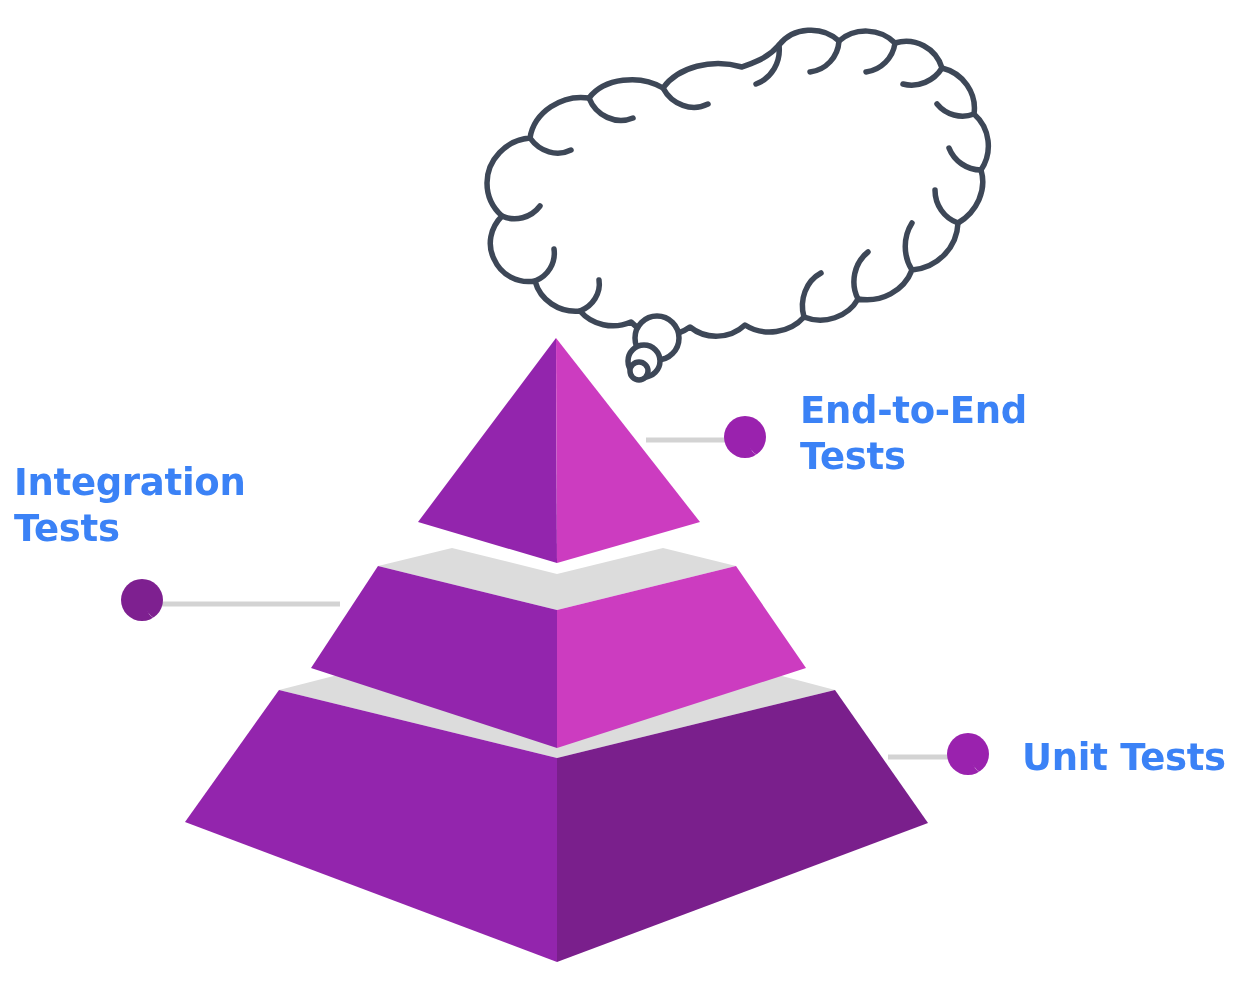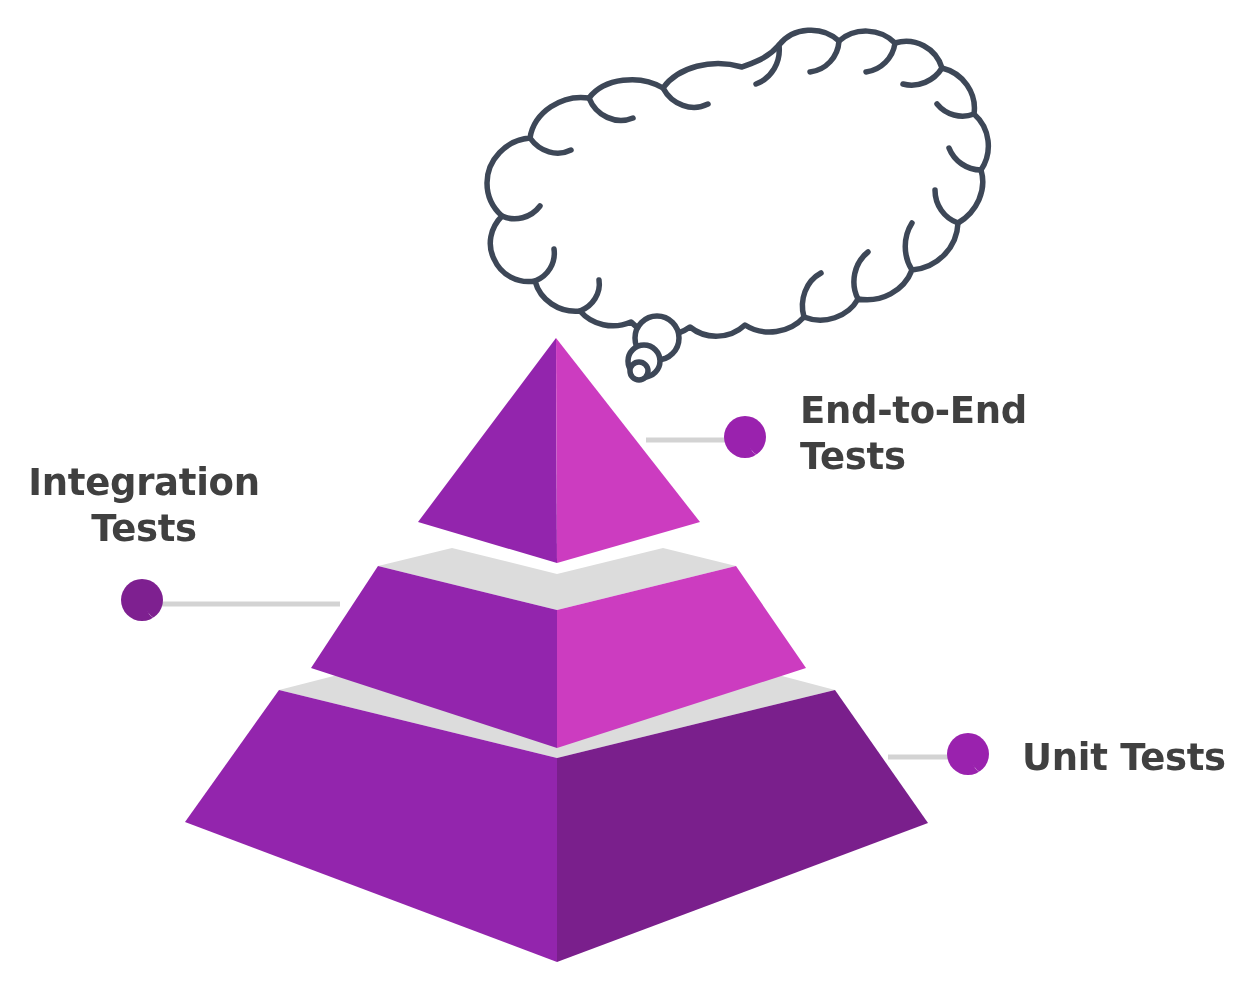--- a/index.html
+++ b/index.html
@@ -23,39 +23,39 @@
 
   svg.layer {
     position: absolute;
     left: 0; top: 0;
     width: 1258px; height: 1000px;
     overflow: visible;
   }
 
   .label {
     position: absolute;
-    color: #404040;
+    color: #3b82f6;
     font-weight: 700;
     font-size: 37px;
     line-height: 1.23;
     letter-spacing: -0.3px;
     white-space: pre-line;
     font-family: "DejaVu Sans", "Liberation Sans", sans-serif;
   }
 
   #label-e2e {
     left: 800px;
     top: 388px;
     text-align: left;
   }
   #label-integration {
     left: 14px;
     top: 460px;
     width: 260px;
-    text-align: center;
+    text-align: left;
   }
   #label-unit {
     left: 1022px;
     top: 735px;
     text-align: center;
   }
 
   #bubble-text {
     position: absolute;
     left: 600px;

